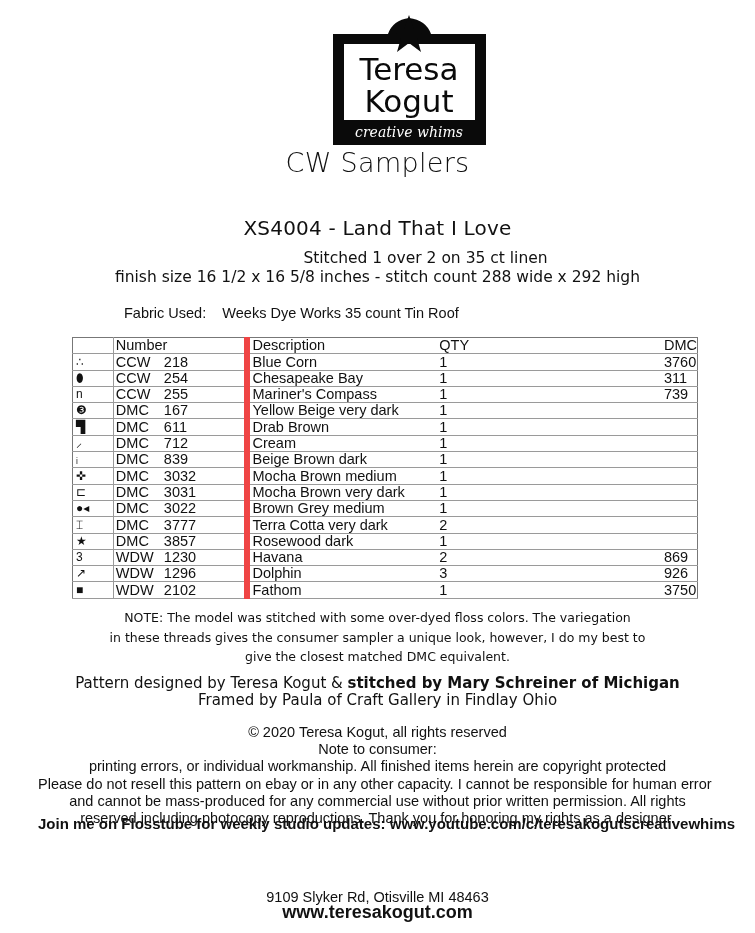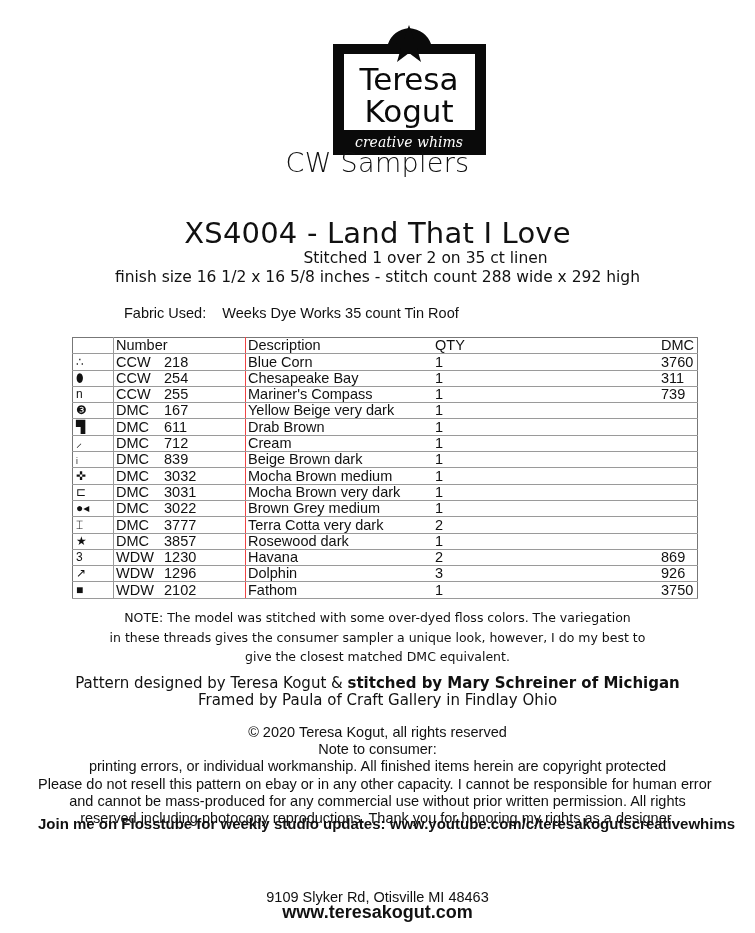--- a/index.html
+++ b/index.html
@@ -4,42 +4,42 @@
 <style>
   html, body { margin: 0; padding: 0; background: #ffffff; }
   body {
     width: 755px; height: 933px; position: relative; overflow: hidden;
     color: #111; font-family: "DejaVu Sans", sans-serif;
   }
   .abs { position: absolute; }
   .center { left: 0; width: 755px; text-align: center; white-space: nowrap; }
 
   
-  #logo { left: 317px; top: 22px; width: 185px; height: 133px; }
+  #logo { left: 317px; top: 12px; width: 185px; height: 133px; }
   #logo svg { width: 100%; height: 100%; display: block; }
 
   .brand { top: 147px; font-size: 27px; letter-spacing: 0.3px; font-family: "DejaVu Sans", sans-serif; font-weight: 300; }
-  .title { top: 216px; font-size: 29px; letter-spacing: 0.2px; }
+  .title { top: 216px; font-size: 20px; letter-spacing: 0.2px; }
   .sub1 { top: 249px; font-size: 15.5px; padding-left: 48px; }
   .sub2 { top: 268px; font-size: 15.5px; }
   .fabric { left: 124px; top: 305px; font-family: "Liberation Sans", sans-serif; font-size: 14.5px; white-space: pre; }
 
   
   #thread-table {
     position: absolute; left: 72px; top: 337px; width: 626px;
     border-collapse: collapse; font-family: "Liberation Sans", sans-serif;
     font-size: 14.5px; color: #111;
     border: 1px solid #777;
   }
   #thread-table td {
     height: 15.3px; padding: 0; line-height: 15px;
     border-bottom: 1px solid #9a9a9a; vertical-align: bottom; white-space: nowrap;
   }
   #thread-table td.sym { width: 37px; text-align: left; padding-left: 3px; font-size: 12px; border-right: 1px solid #9a9a9a; }
-  #thread-table td.num { width: 129px; padding-left: 2px; border-right: 1px solid #ef4444; margin-left: 45px; }
+  #thread-table td.num { width: 129px; padding-left: 2px; border-right: 6px solid #ef4444; margin-left: 45px; }
   #thread-table td.desc { width: 185px; padding-left: 2px; }
   #thread-table td.qty { width: 226px; padding-left: 2px; }
   #thread-table td.dmc { padding-left: 0; }
   .num .brandcode { display: inline-block; width: 48px; }
 
   .note { font-size: 12.5px; line-height: 19.5px; }
   .credit { font-size: 15px; line-height: 17px; }
   .credit b { font-weight: 600; }
   .legal { font-family: "Liberation Sans", sans-serif; font-size: 14.5px; line-height: 17.2px; }
   .flosstube { top: 815px; font-family: Liberation Sans, sans-serif; font-size: 15px; font-weight: bold; left: 38px; text-align: left; white-space: nowrap; }

